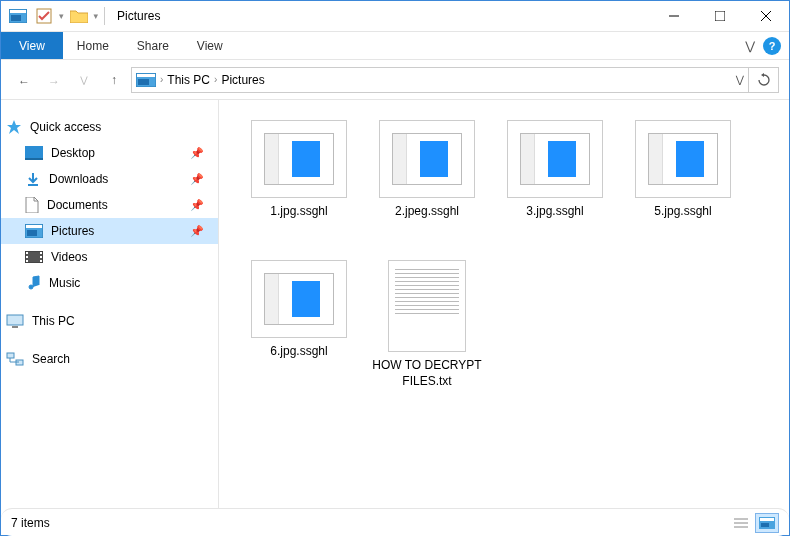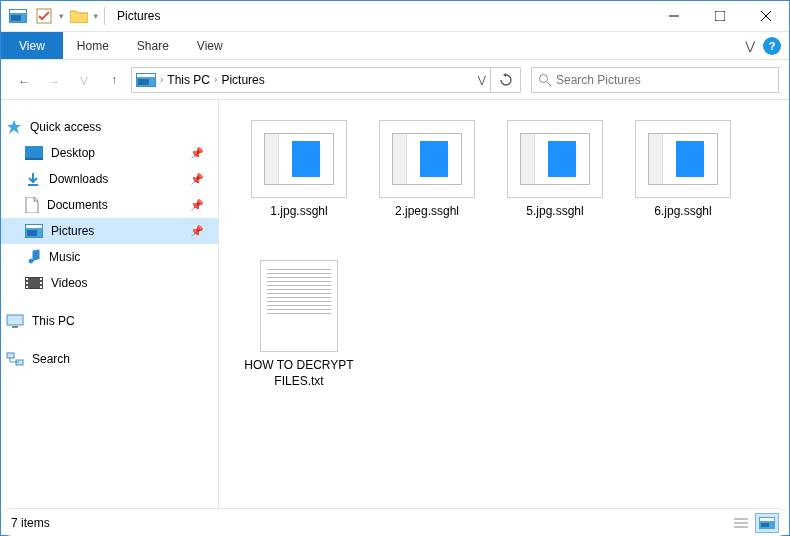--- a/index.html
+++ b/index.html
@@ -135,27 +135,20 @@
       <span>Pictures</span>
       <span style="margin-left:auto;color:#555;font-size:10px;">⋁</span>
     </div>
     <div class="refresh-btn">
       <svg width="14" height="14">
           <path d="M7 2 A5 5 0 1 1 2 7" fill="none" stroke="#555" stroke-width="1.3"></path>
           <path d="M7 0 L7 4 L4 2 Z" fill="#555"></path>
         </svg>
     </div>
   </div>
-  <div class="search-box">
-    <svg width="14" height="14">
-        <circle cx="5.5" cy="5.5" r="4" fill="none" stroke="#888"></circle>
-        <line x1="9" y1="9" x2="13" y2="13" stroke="#888"></line>
-      </svg>
-    <input type="text" style="margin-left: 4px;" placeholder="Search Pictures">
-  </div>
 </div>
 
 <div class="body-area">
   <div class="sidebar">
     <div class="sidebar-item top">
       <svg width="16" height="16">
           <path d="M8 1 L10 6 L15 6 L11 9 L13 15 L8 11 L3 15 L5 9 L1 6 L6 6 Z" fill="#3ea6e6"></path>
         </svg>
       <span>Quick access</span>
     </div>
@@ -184,39 +177,39 @@
       <span class="pin">📌</span>
     </div>
     <div class="sidebar-item selected">
       <svg width="18" height="14">
           <rect width="18" height="14" fill="#4aa3df" stroke="#2a7fb8"></rect>
           <rect x="1" y="1" width="16" height="3" fill="#fff"></rect>
           <rect x="2" y="6" width="10" height="6" fill="#1e6fb0"></rect>
         </svg>
       <span>Pictures</span>
       <span class="pin">📌</span>
-    </div>
-    <div class="sidebar-item">
-      <svg width="16" height="16">
-          <path d="M6 14 A2 2 0 1 1 6 10 A2 2 0 1 1 6 14 M8 12 L8 2 L14 1 L14 10" fill="#2a8dd4" stroke="#2a8dd4"></path>
-        </svg>
-      <span>Music</span>
     </div>
     <div class="sidebar-item">
       <svg width="18" height="12">
           <rect width="18" height="12" fill="#555" stroke="#333"></rect>
           <rect x="1" y="1" width="2" height="2" fill="#fff"></rect>
           <rect x="1" y="5" width="2" height="2" fill="#fff"></rect>
           <rect x="1" y="9" width="2" height="2" fill="#fff"></rect>
           <rect x="15" y="1" width="2" height="2" fill="#fff"></rect>
           <rect x="15" y="5" width="2" height="2" fill="#fff"></rect>
           <rect x="15" y="9" width="2" height="2" fill="#fff"></rect>
         </svg>
       <span>Videos</span>
     </div>
+    <div class="sidebar-item">
+      <svg width="16" height="16">
+          <path d="M6 14 A2 2 0 1 1 6 10 A2 2 0 1 1 6 14 M8 12 L8 2 L14 1 L14 10" fill="#2a8dd4" stroke="#2a8dd4"></path>
+        </svg>
+      <span>Music</span>
+    </div>
     <div class="sidebar-spacer"></div>
     <div class="sidebar-item top">
       <svg width="18" height="14">
           <rect x="1" y="1" width="16" height="10" fill="#cde6f7" stroke="#4a90c0"></rect>
           <rect x="6" y="12" width="6" height="2" fill="#888"></rect>
         </svg>
       <span>This PC</span>
     </div>
     <div class="sidebar-spacer"></div>
     <div class="sidebar-item top">
@@ -245,20 +238,31 @@
       <div class="file-item">
         <div class="file-thumb">
           <div class="file-thumb-inner">
             <div class="thumb-sidebar"></div>
             <div class="thumb-main">
               <div class="thumb-blue"></div>
             </div>
           </div>
         </div>
         <div class="file-label">2.jpeg.ssghl</div>
+      </div>
+      <div class="file-item">
+        <div class="file-thumb">
+          <div class="file-thumb-inner">
+            <div class="thumb-sidebar"></div>
+            <div class="thumb-main">
+              <div class="thumb-blue"></div>
+            </div>
+          </div>
+        </div>
+        <div class="file-label">3.jpg.ssghl</div>
       </div>
       <div class="file-item">
         <div class="file-thumb">
           <div class="file-thumb-inner">
             <div class="thumb-sidebar"></div>
             <div class="thumb-main">
               <div class="thumb-blue"></div>
             </div>
           </div>
         </div>

